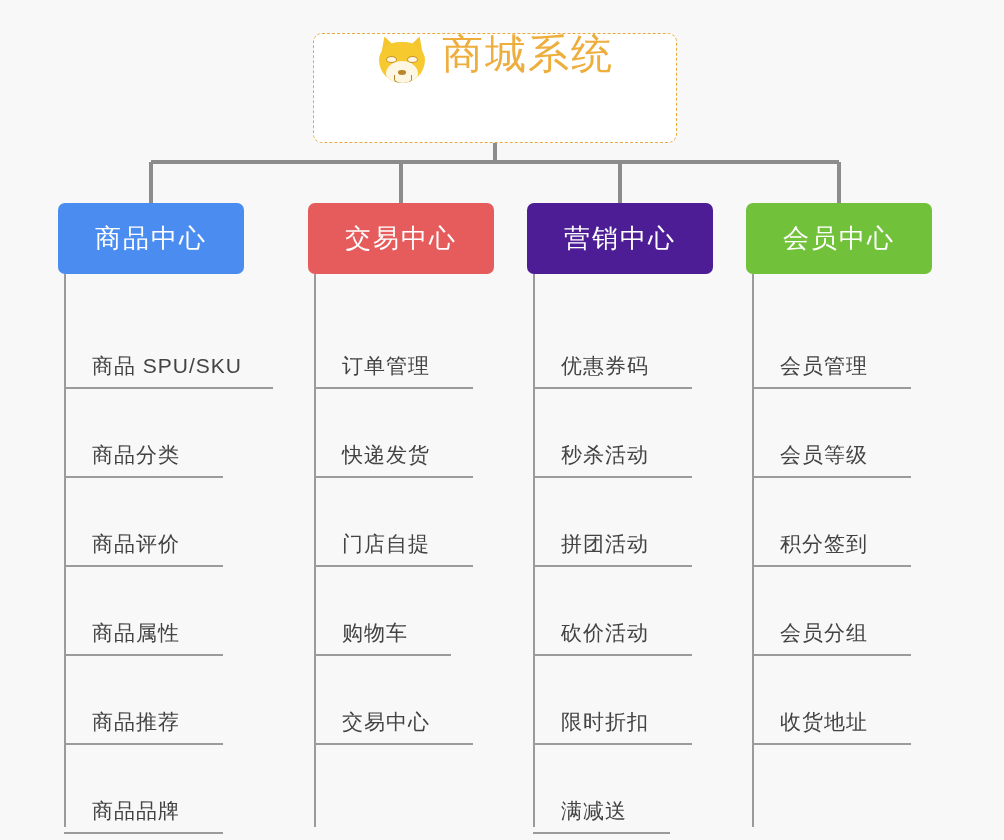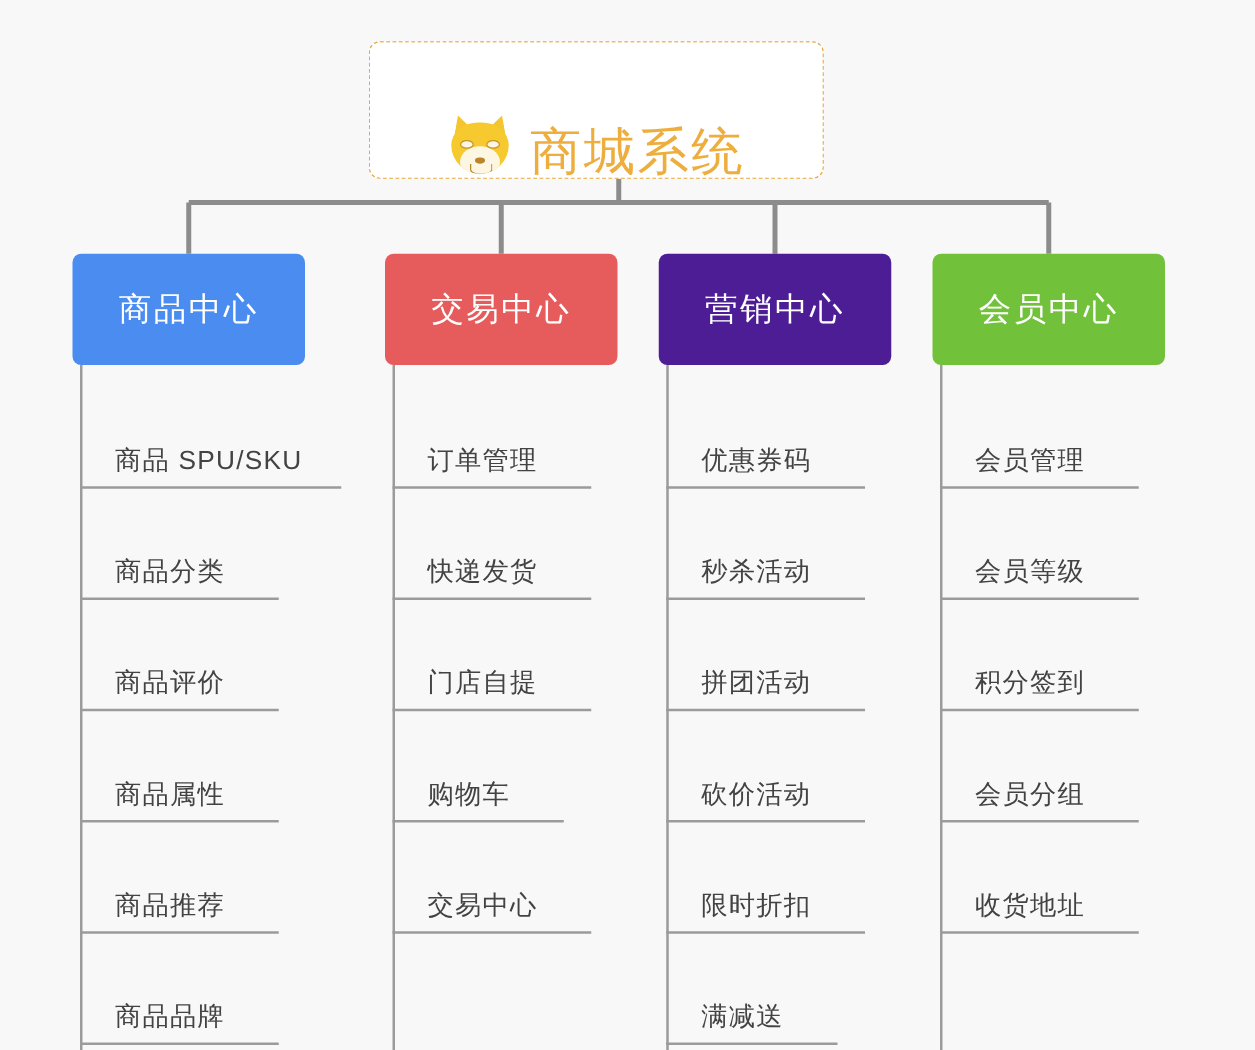--- a/index.html
+++ b/index.html
@@ -31,30 +31,30 @@
     left: 0;
     top: 0;
     width: 1004px;
     height: 840px;
     pointer-events: none;
   }
 
   
   #root-node {
     position: absolute;
-    left: 295px;
+    left: 313px;
     top: 33px;
     width: 364px;
     height: 110px;
     background: #ffffff;
     border: 1.5px dashed #eaa93c;
     border-radius: 9px;
     box-sizing: border-box;
     display: flex;
-    align-items: flex-end;
+    align-items: flex-start;
     justify-content: center;
     gap: 14px;
   }
   #root-node .root-title {
     font-size: 41px;
     color: #eeae3e;
     letter-spacing: 2px;
     line-height: 1;
     white-space: nowrap;
   }
@@ -130,38 +130,38 @@
     border-right: 1.5px solid #b8862a;
     border-radius: 0 0 50% 50%;
   }
 
   
   .category-column {
     position: absolute;
     top: 203px;
   }
   .category-header {
-    height: 89px;
+    height: 71px;
     border-radius: 7px;
     display: flex;
     align-items: center;
     justify-content: center;
     color: #ffffff;
     font-size: 26px;
     letter-spacing: 2px;
     box-sizing: border-box;
     user-select: none;
     text-align: center;
   }
 
   
   .leaf-list {
     position: relative;
     margin-top: 0;
-    padding-top: 10px;
+    padding-top: 26px;
   }
   .leaf-item {
     position: relative;
     height: 89px;
     box-sizing: border-box;
   }
   .leaf-item .leaf-label {
     position: absolute;
     left: 34px;
     bottom: 9px;

